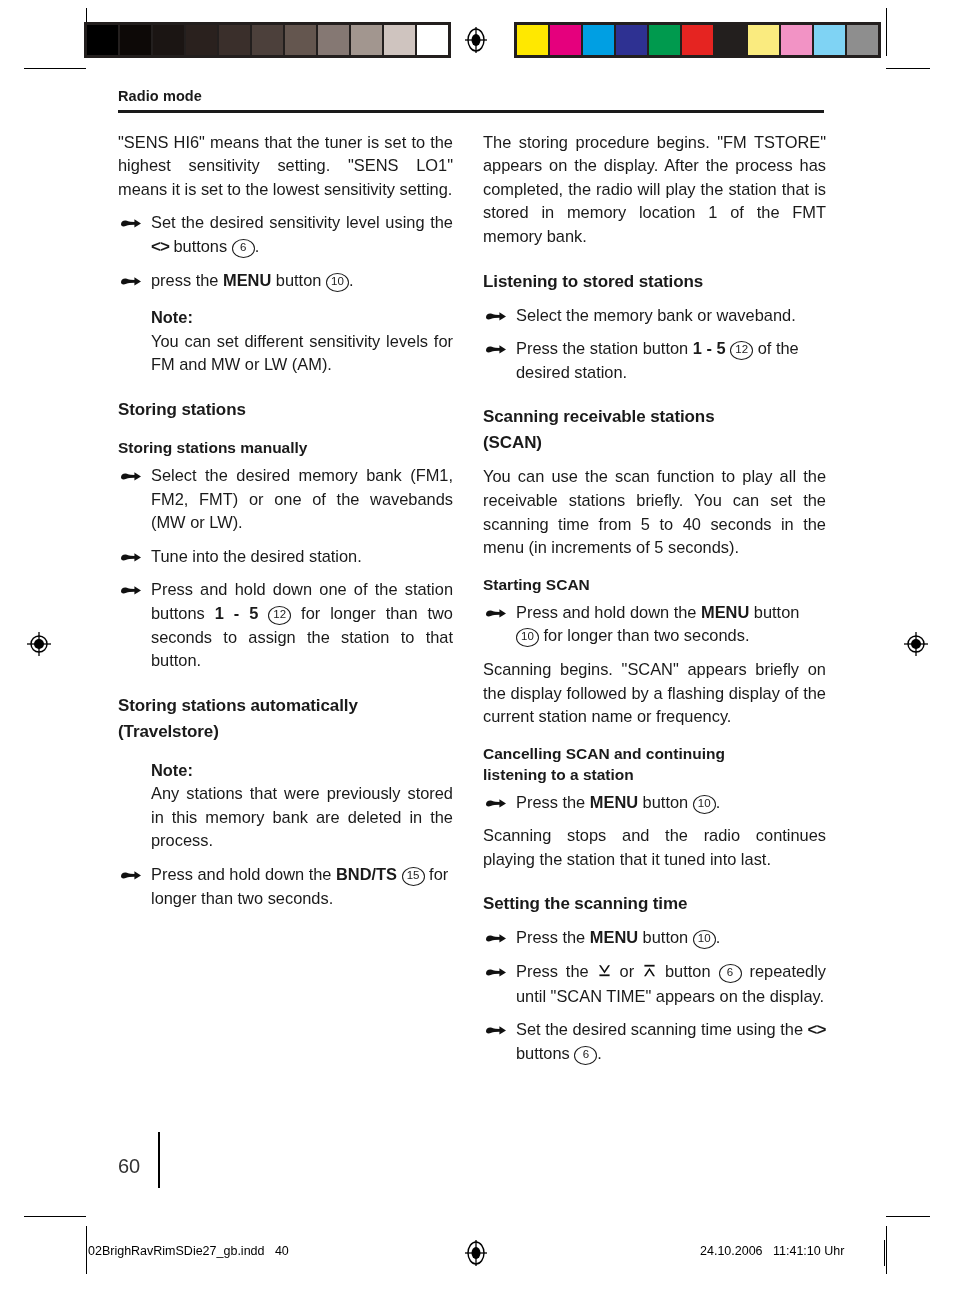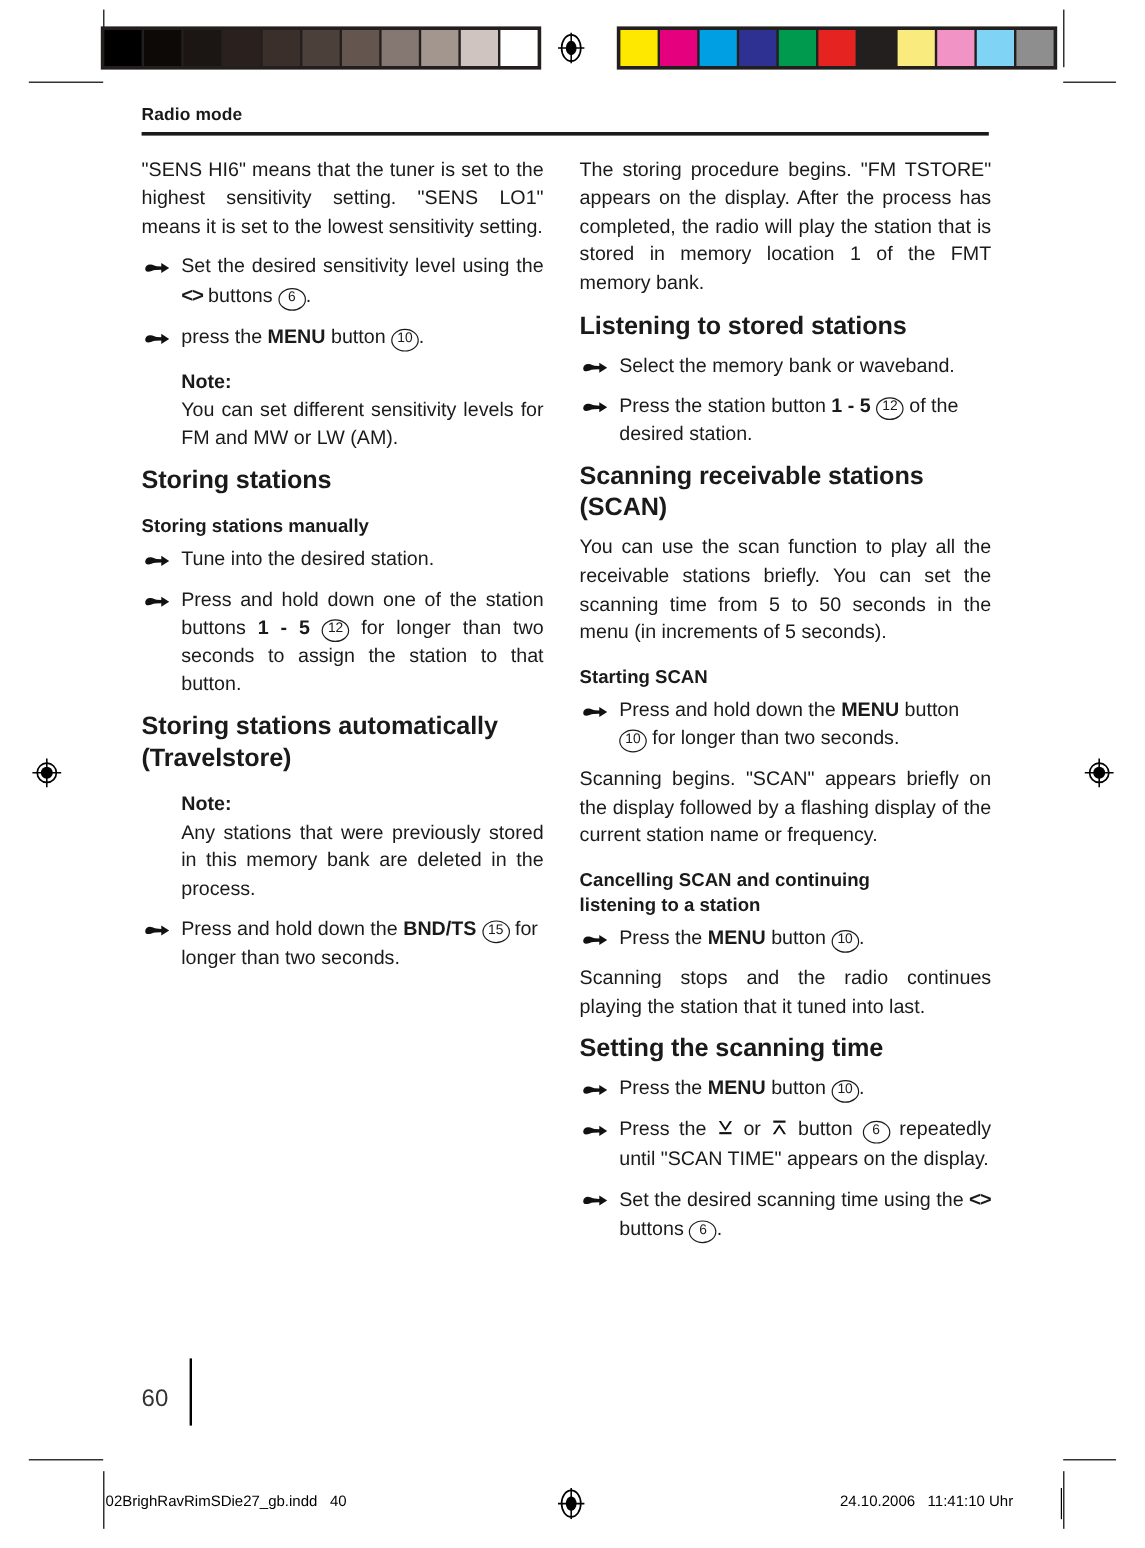--- a/index.html
+++ b/index.html
@@ -106,23 +106,24 @@
     font-size: 16.4px;
     line-height: 23.6px;
     text-align: justify;
     text-justify: inter-word;
     margin-bottom: 10px;
     -webkit-hyphens: none;
     hyphens: none;
   }
 
   h2.sec {
-    font-size: 21px;
+    font-size: 17px;
     font-weight: bold;
     line-height: 26px;
+    margin-top: 20px;
     margin-bottom: 9px;
     letter-spacing: -0.1px;
   }
   h3.subsec {
     font-size: 15.5px;
     font-weight: bold;
     line-height: 21px;
     margin-top: 14px;
     margin-bottom: 6px;
   }
@@ -315,20 +316,28 @@
         </span>
         <span>press the </span><b>MENU</b><span> button </span><span class="ref">10</span><span>.</span>
       </div>
 
       <div class="note-label">Note:</div>
       <div class="note-body">You can set different sensitivity levels for FM and MW or LW (AM).</div>
 
       <h2 class="sec">Storing stations</h2>
       <h3 class="subsec">Storing stations manually</h3>
 
+      <div class="step">
+        <span class="hand">
+          <svg viewBox="0 0 22 13" width="22" height="13">
+            <path d="M1 7.2 C1 4.6 3 3.2 5.6 3.4 C7.6 3.5 8.6 4.6 10.4 4.8 L14.4 5.1 L14.4 2.2 L21 6.4 L14.4 10.6 L14.4 7.8 L9.6 8.0 C7.2 8.2 5.4 9.4 3.4 9.4 C2 9.4 1 8.6 1 7.2 Z" fill="#111"></path>
+          </svg>
+        </span>
+        <span>Select the desired memory bank (FM1, FM2, FMT) or one of the wavebands (MW or LW).</span>
+      </div>
 
       <div class="step flush">
         <span class="hand">
           <svg viewBox="0 0 22 13" width="22" height="13">
             <path d="M1 7.2 C1 4.6 3 3.2 5.6 3.4 C7.6 3.5 8.6 4.6 10.4 4.8 L14.4 5.1 L14.4 2.2 L21 6.4 L14.4 10.6 L14.4 7.8 L9.6 8.0 C7.2 8.2 5.4 9.4 3.4 9.4 C2 9.4 1 8.6 1 7.2 Z" fill="#111"></path>
           </svg>
         </span>
         <span>Tune into the desired station.</span>
       </div>
 
@@ -383,21 +392,21 @@
           </svg>
         </span>
         <span>Press the station button </span><b>1 - 5</b>&nbsp;<span class="ref">12</span><span> of the desired station.</span>
       </div>
 
       <h2 class="sec">
         <span>Scanning receivable stations</span><br>
         <span>(SCAN)</span>
       </h2>
 
-      <p class="body-text">You can use the scan function to play all the receivable stations briefly. You can set the scanning time from 5 to 50 seconds in the menu (in increments of 5 seconds).</p>
+      <p class="body-text">You can use the scan function to play all the receivable stations briefly. You can set the scanning time from 5 to 40 seconds in the menu (in increments of 5 seconds).</p>
 
       <h3 class="subsec">Starting SCAN</h3>
 
       <div class="step flush">
         <span class="hand">
           <svg viewBox="0 0 22 13" width="22" height="13">
             <path d="M1 7.2 C1 4.6 3 3.2 5.6 3.4 C7.6 3.5 8.6 4.6 10.4 4.8 L14.4 5.1 L14.4 2.2 L21 6.4 L14.4 10.6 L14.4 7.8 L9.6 8.0 C7.2 8.2 5.4 9.4 3.4 9.4 C2 9.4 1 8.6 1 7.2 Z" fill="#111"></path>
           </svg>
         </span>
         <span>Press and hold down the </span><b>MENU</b><span> button </span><span class="ref">10</span><span> for longer than two seconds.</span>

